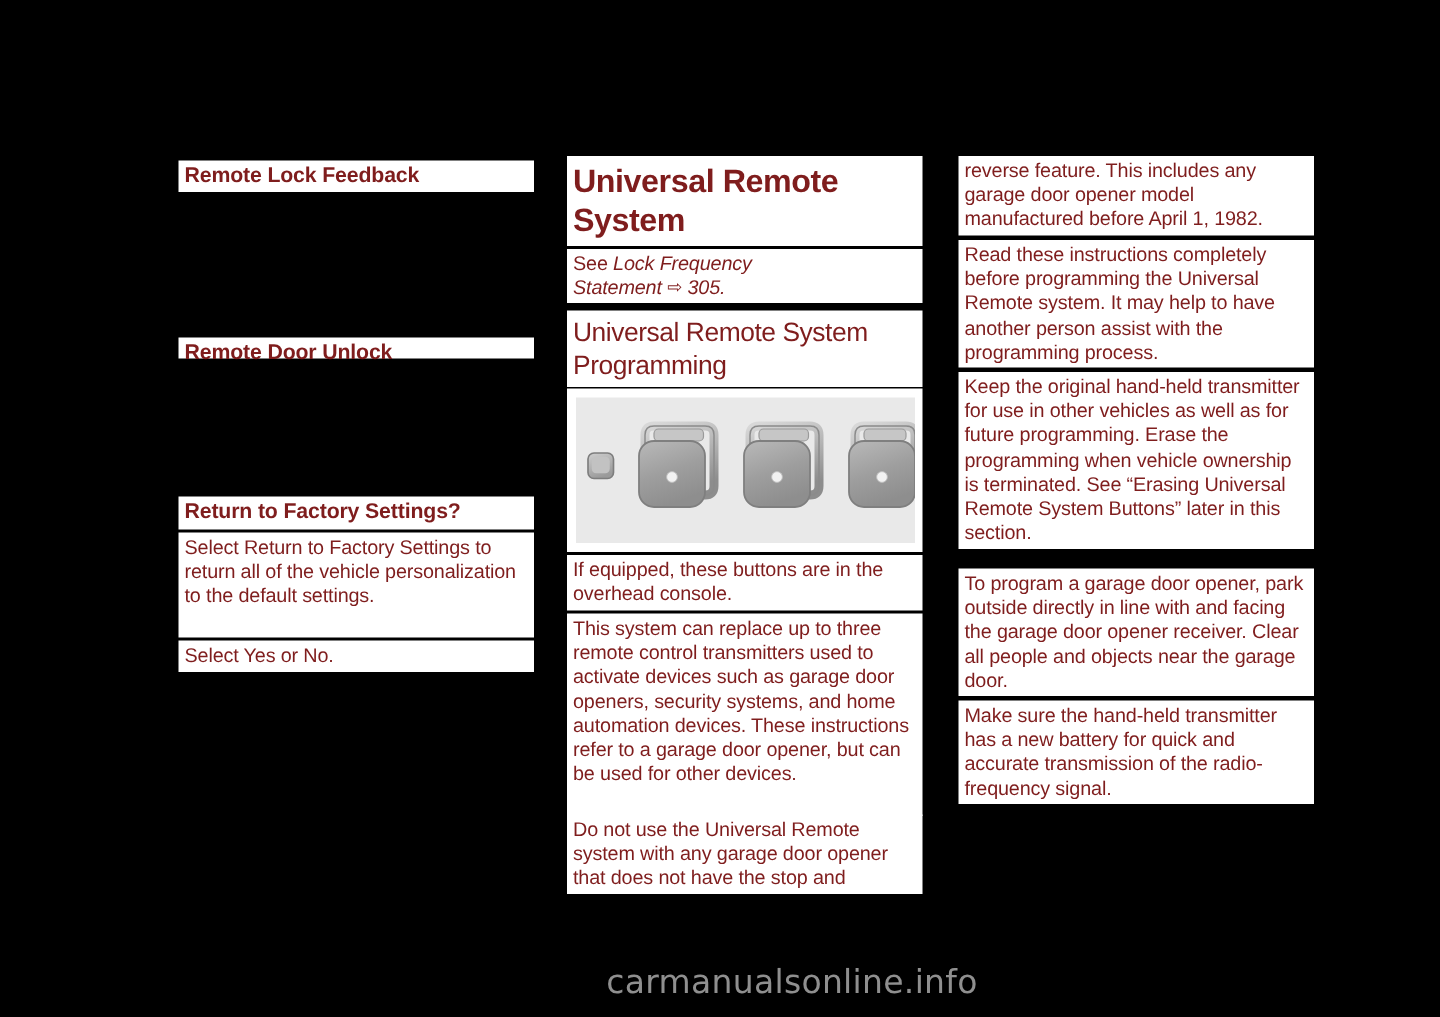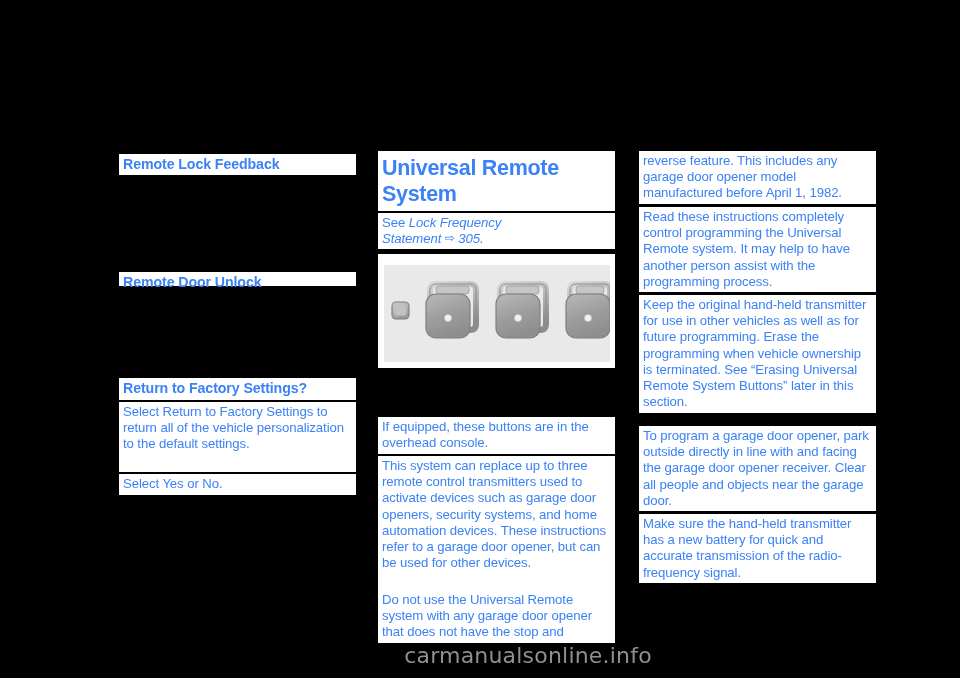--- a/index.html
+++ b/index.html
@@ -34,23 +34,22 @@
   .col-3 { left: 639px; width: 237px; }
 
   
   .blk {
     position: absolute;
     background: #ffffff;
     box-sizing: border-box;
     padding: 2px 3px 3px 4px;
     font-size: 13.2px;
     line-height: 16.2px;
-    color: #3b82f6;
+    color: #7f1d1d;
     letter-spacing: -0.1px;
-    margin-top: 47px;
   }
   .blk p { margin: 0; }
 
   .heading-sm {
     font-weight: bold;
     font-size: 14.2px;
     line-height: 19px;
     padding: 1px 3px 2px 4px;
   }
   .heading-lg {
@@ -198,21 +197,21 @@
 
     <div class="blk" style="left:0; top:409px; width:237px; height:135px;">This system can replace up to three remote control transmitters used to activate devices such as garage door openers, security systems, and home automation devices. These instructions refer to a garage door opener, but can be used for other devices.</div>
 
     <div class="blk" style="left:0; top:543px; width:237px; height:53px;">Do not use the Universal Remote system with any garage door opener that does not have the stop and</div>
   </div>
 
   <div class="col col-3">
 
     <div class="blk" style="left:0; top:104px; width:237px; height:53px;">reverse feature. This includes any garage door opener model manufactured before April 1, 1982.</div>
 
-    <div class="blk" style="left:0; top:160px; width:237px; height:85px;">Read these instructions completely control programming the Universal Remote system. It may help to have another person assist with the programming process.</div>
+    <div class="blk" style="left:0; top:160px; width:237px; height:85px;">Read these instructions completely before programming the Universal Remote system. It may help to have another person assist with the programming process.</div>
 
     <div class="blk" style="left:0; top:248px; width:237px; height:118px;">Keep the original hand-held transmitter for use in other vehicles as well as for future programming. Erase the programming when vehicle ownership is terminated. See “Erasing Universal Remote System Buttons” later in this section.</div>
 
     <div class="blk" style="left:0; top:379px; width:237px; height:85px;">To program a garage door opener, park outside directly in line with and facing the garage door opener receiver. Clear all people and objects near the garage door.</div>
 
     <div class="blk" style="left:0; top:467px; width:237px; height:69px;">Make sure the hand-held transmitter has a new battery for quick and accurate transmission of the radio-frequency signal.</div>
   </div>
 
   <div class="watermark">carmanualsonline.info</div>
 

